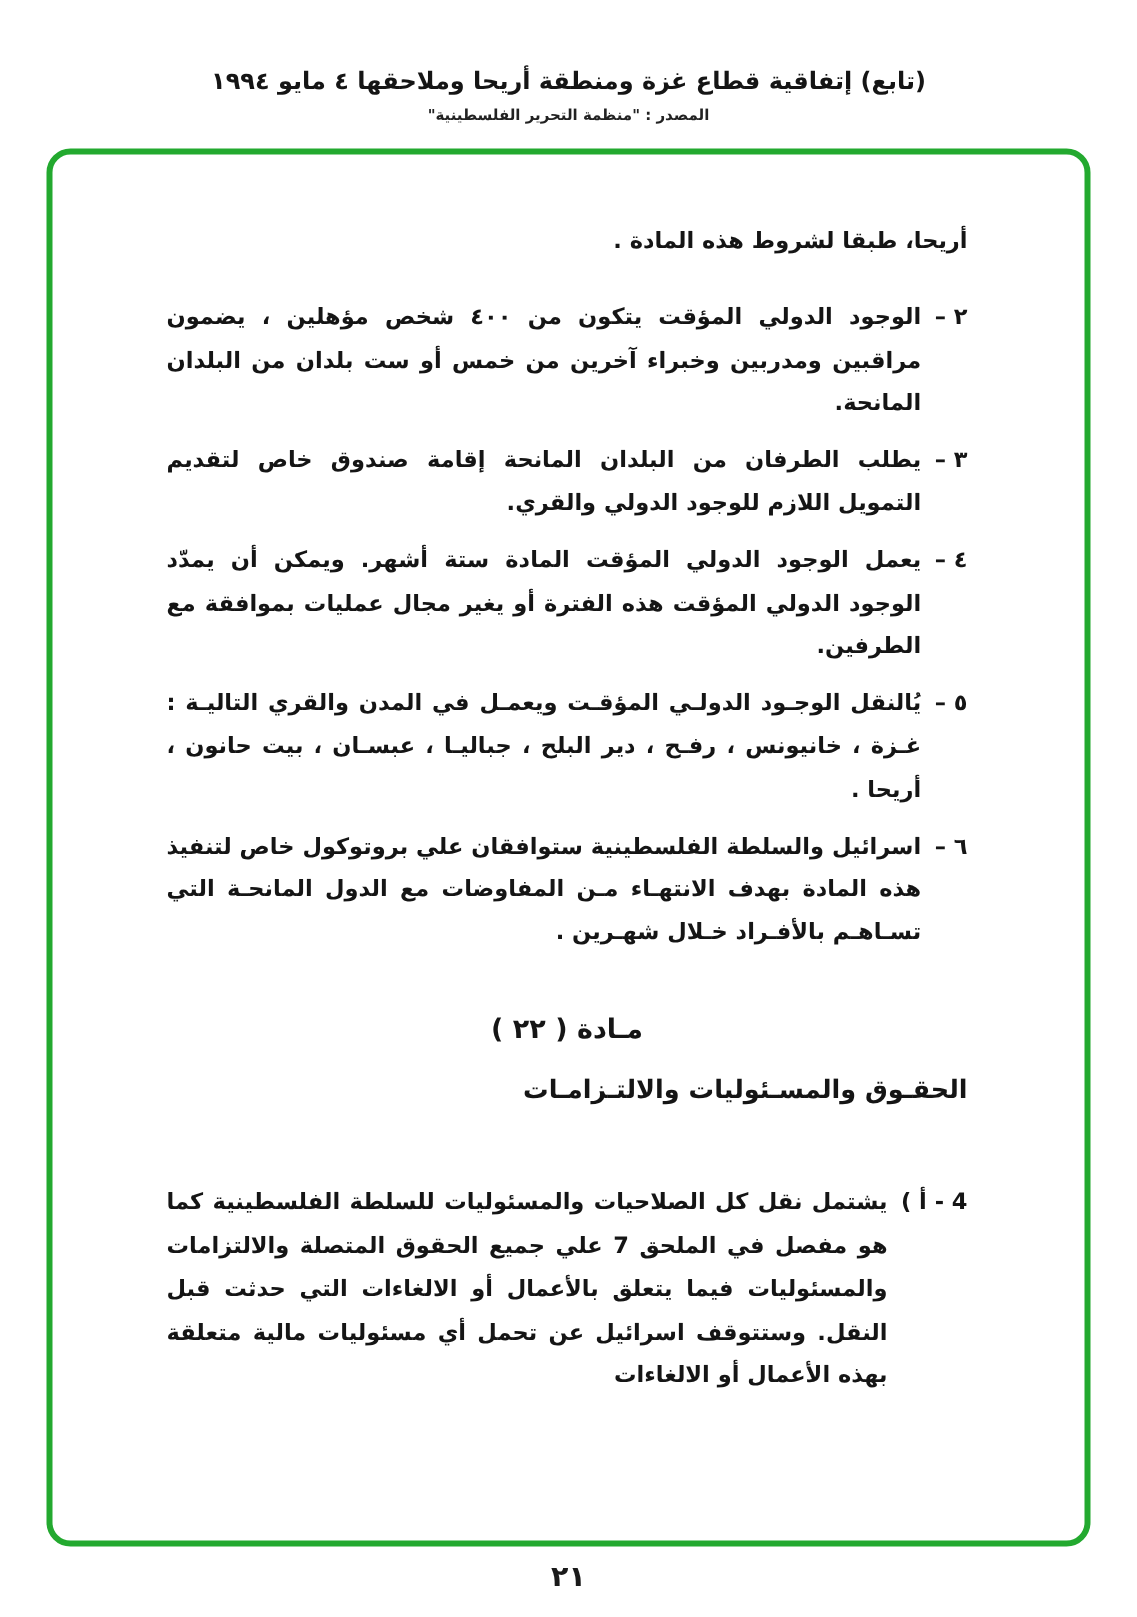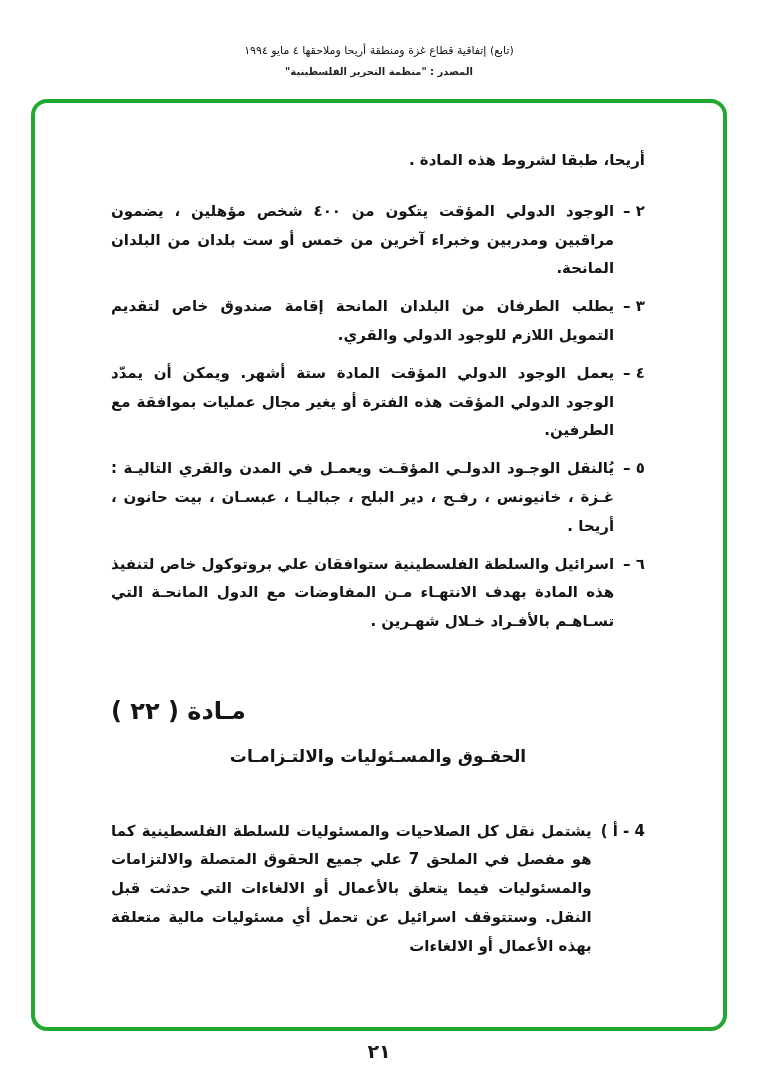--- a/index.html
+++ b/index.html
@@ -15,22 +15,22 @@
 
   
   .header {
     position: absolute;
     top: 44px;
     left: 0; right: 0;
     text-align: center;
     direction: rtl;
   }
   .header-title {
-    font-size: 11px;
-    font-weight: normal;
+    font-size: 16px;
+    font-weight: bold;
     letter-spacing: 0;
   }
   .header-source {
     margin-top: 9px;
     font-size: 10px;
     font-weight: bold;
     color: #222;
   }
 
   
@@ -68,28 +68,27 @@
   }
   .item .num {
     white-space: nowrap;
     flex: 0 0 auto;
   }
   .item .text {
     flex: 1 1 auto;
     text-align: justify;
   }
   .article-heading {
-    text-align: left;
-    font-size: 24px;
-    margin-top: 52px;
+    text-align: center;
+    font-size: 18px;
+    margin-top: 34px;
     margin-bottom: 6px;
     letter-spacing: 0;
   }
   .article-subheading {
-    text-align: center;
     font-size: 17px;
     margin-bottom: 44px;
   }
 
   
   .page-number {
     position: absolute;
     bottom: 16px;
     left: 0; right: 0;
     text-align: center;

